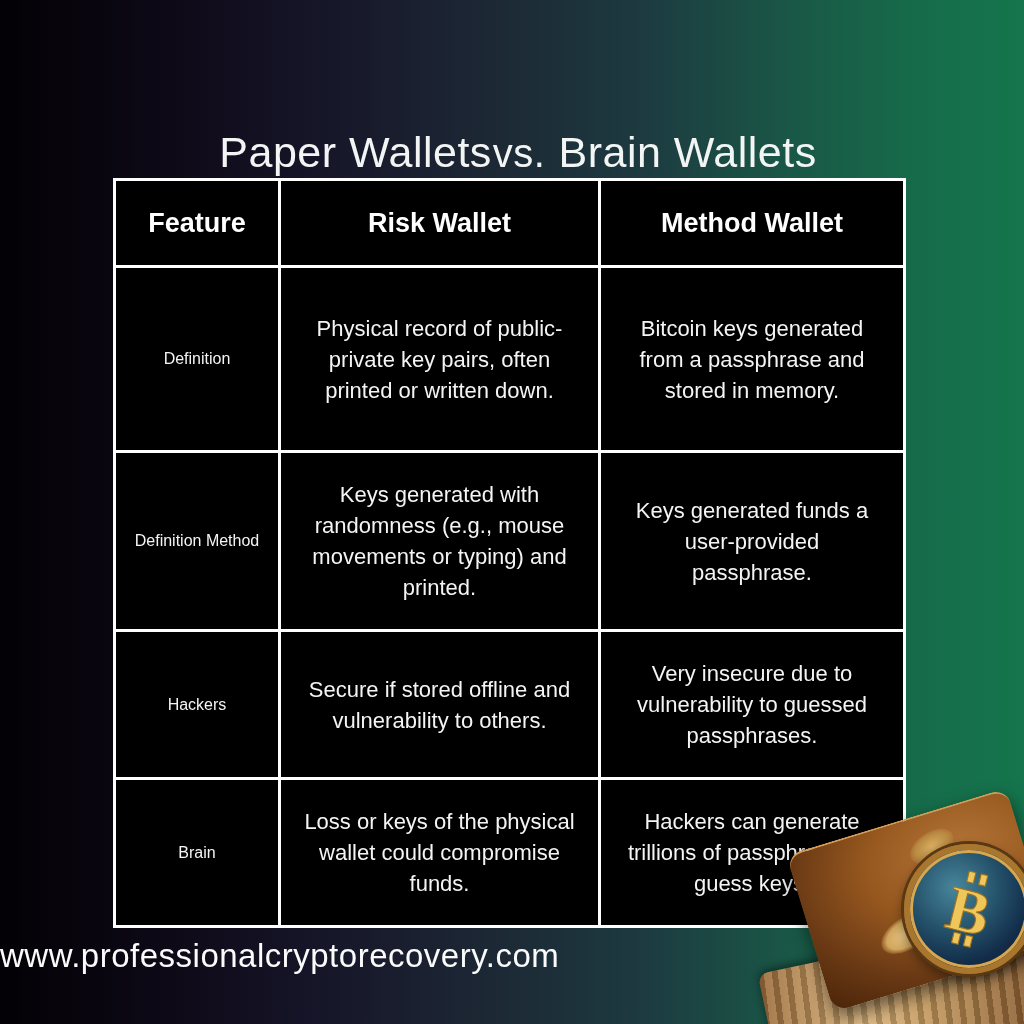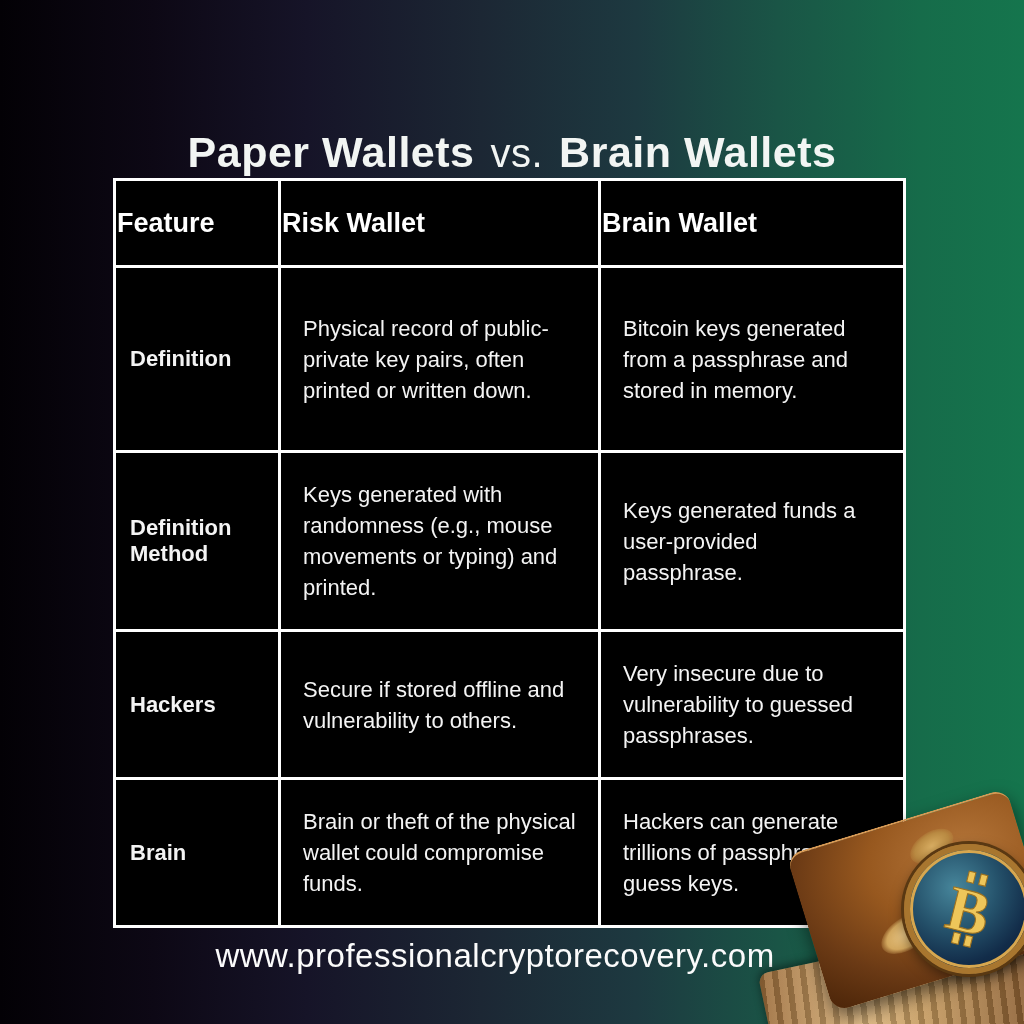--- a/index.html
+++ b/index.html
@@ -12,45 +12,45 @@
     background:linear-gradient(90deg,
       #030105 0%, #0d0815 15%, #161428 30%, #1c2734 47%,
       #1d3940 62%, #1a5546 76%, #166c4a 90%, #15754d 100%);
   }
   
   .title{
     position:absolute;top:99px;left:0;width:1024px;
     text-align:center;color:#f2f5f3;font-size:43px;line-height:48px;
     letter-spacing:.5px;white-space:nowrap;
   }
-  .title .bold{font-weight:700;}
-  .title .sep{font-weight:400;margin:0 16px;font-size:40px;}
+  .title .bold{font-weight:400;margin-left:12px;}
+  .title .sep{font-weight:400;margin:0 1px;font-size:40px;}
   
   table.cmp{
     position:absolute;left:113px;top:178px;width:790px;
     border-collapse:collapse;table-layout:fixed;
     background:#000;
   }
   table.cmp td,table.cmp th{
     border:3.5px solid #ffffff;background:#000;
-    text-align:left;vertical-align:middle;
+    text-align:center;vertical-align:middle;
     color:#f4f4f4;
   }
   table.cmp th{font-size:27px;font-weight:700;color:#ffffff;}
-  td.feature{font-size:22px;font-weight:700;color:#fdfdfd;padding:15px 14px;}
+  td.feature{font-size:16px;font-weight:400;color:#fdfdfd;padding:15px 14px;}
   td.desc{font-size:22px;font-weight:400;line-height:31px;padding:26px 22px;}
   tr.hrow{height:87px;}
   tr.r1{height:185px;}
   tr.r2{height:170px;}
   tr.r3{height:135px;}
   tr.r4{height:135px;}
   
   .footer{
     position:absolute;top:937px;left:0;width:990px;
-    text-align:center;color:#fbfbfb;font-size:33px;font-weight:400;
+    text-align:left;color:#fbfbfb;font-size:33px;font-weight:400;
     letter-spacing:.5px;
   }
   
   .wallet{position:absolute;right:0;bottom:0;width:245px;height:200px;}
   .wallet .pages{
     position:absolute;left:-12px;bottom:-38px;width:280px;height:118px;
     transform:rotate(-12deg);border-radius:10px;
     background:linear-gradient(100deg,#9a6a38 0%,#dcb57c 35%,#c59a5e 55%,#7d4f26 100%);
     box-shadow:0 -3px 8px rgba(0,0,0,.45);
   }
@@ -98,40 +98,40 @@
   <table class="cmp">
     <colgroup>
         <col style="width:165px">
         <col style="width:320px">
         <col style="width:305px">
       </colgroup>
     <tbody>
         <tr class="hrow">
       <th>Feature</th>
       <th>Risk Wallet</th>
-      <th>Brain Wallet</th>
+      <th>Method Wallet</th>
     </tr>
     <tr class="r1">
       <td class="feature">Definition</td>
       <td class="desc">Physical record of public-private key pairs, often printed or written down.</td>
       <td class="desc">Bitcoin keys generated from a passphrase and stored in memory.</td>
     </tr>
     <tr class="r2">
       <td class="feature">Definition Method</td>
       <td class="desc">Keys generated with randomness (e.g., mouse movements or typing) and printed.</td>
       <td class="desc">Keys generated funds a user-provided passphrase.</td>
     </tr>
     <tr class="r3">
       <td class="feature">Hackers</td>
       <td class="desc">Secure if stored offline and vulnerability to others.</td>
       <td class="desc">Very insecure due to vulnerability to guessed passphrases.</td>
     </tr>
     <tr class="r4">
       <td class="feature">Brain</td>
-      <td class="desc">Brain or theft of the physical wallet could compromise funds.</td>
+      <td class="desc">Loss or keys of the physical wallet could compromise funds.</td>
       <td class="desc">Hackers can generate trillions of passphrases to guess keys.</td>
     </tr>
   </tbody>
     </table>
 
   <div class="footer">www.professionalcryptorecovery.com</div>
 
   <div class="wallet">
     <div class="pages"></div>
     <div class="body">

